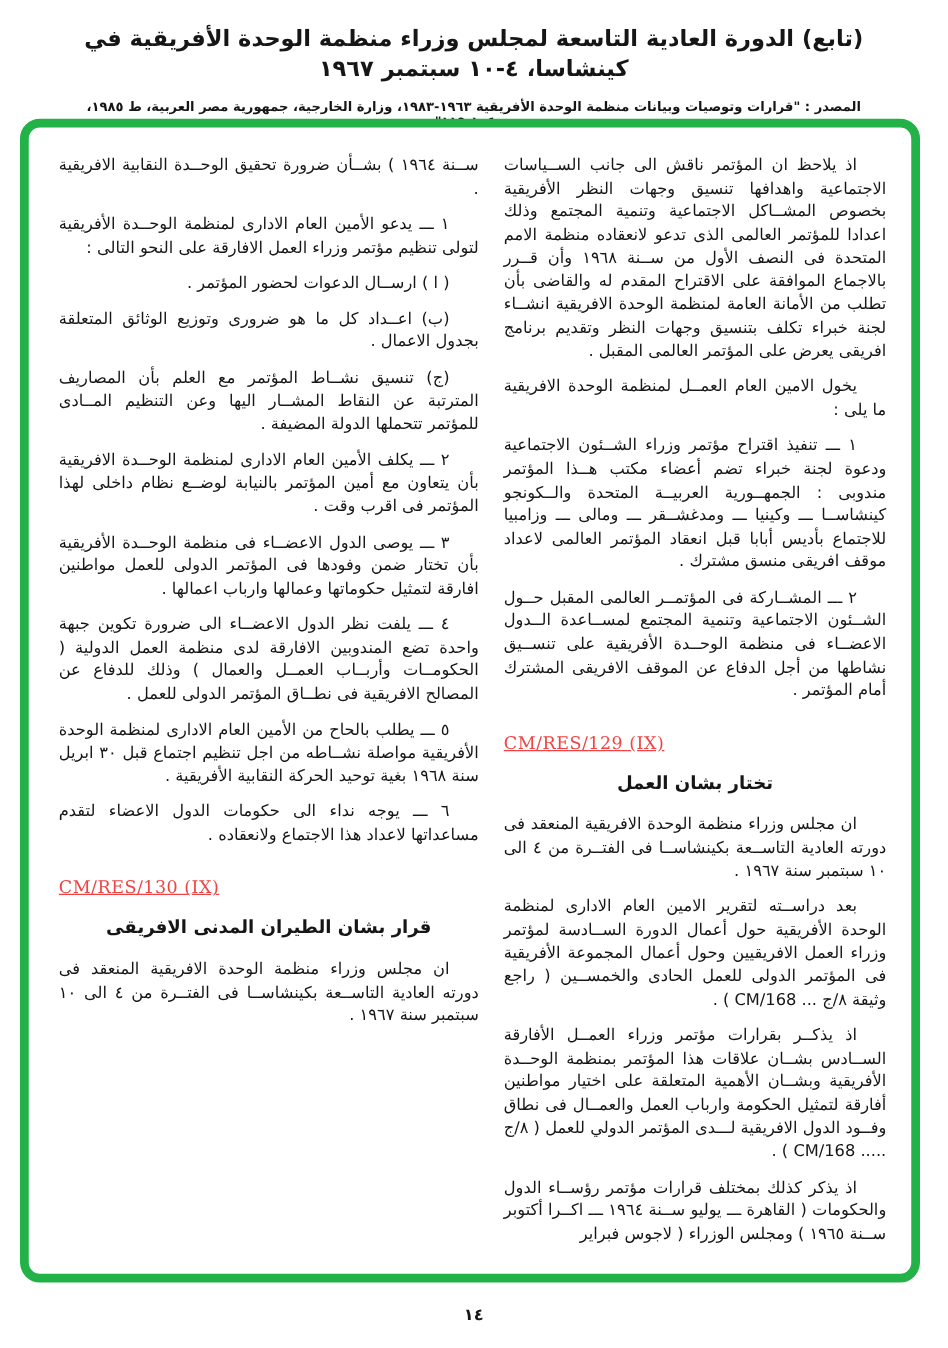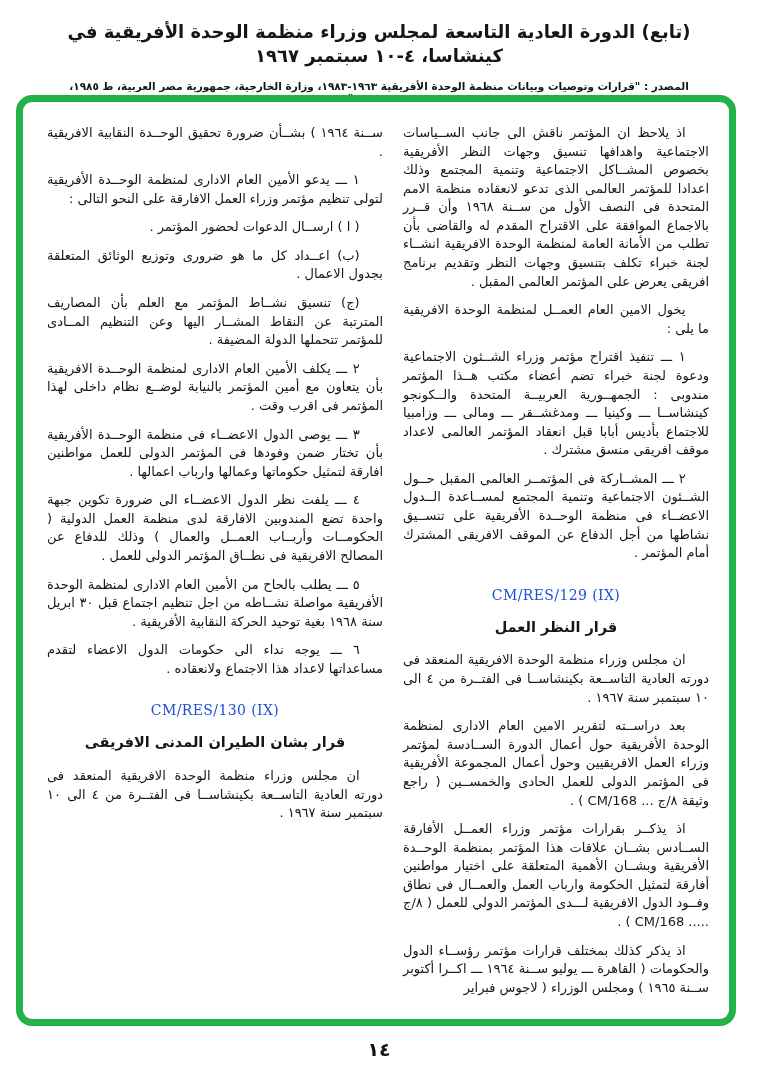--- a/index.html
+++ b/index.html
@@ -65,40 +65,41 @@
   }
   .col-right { flex: 0 0 306px; }
   .col-left  { flex: 0 0 336px; }
   .para {
     margin: 0 0 10px 0;
     text-indent: 1.8em;
   }
   .para.no-indent { text-indent: 0; }
   .ref-label {
     direction: ltr;
-    text-align: center;
+    text-align: left;
     font-family: "DejaVu Serif", serif;
     font-size: 14px;
     letter-spacing: 0.4px;
     margin: 22px 0 10px 0;
-    color: #1d4ed8;
+    color: #ef4444;
+    text-decoration: underline;
   }
   .section-heading {
     text-align: center;
     font-weight: bold;
     font-size: 14.5px;
     margin: 12px 0 14px 0;
   }
   .page-number {
     position: absolute;
     left: 0;
     right: 0;
     bottom: 18px;
     text-align: center;
-    font-size: 19px;
+    font-size: 13px;
     font-weight: bold;
     direction: rtl;
   }
 </style>
 </head>
 <body>
 
 <div class="page-header">
   <div class="header-title">(تابع) الدورة العادية التاسعة لمجلس وزراء منظمة الوحدة الأفريقية في كينشاسا، ٤-١٠ سبتمبر ١٩٦٧</div>
   <div class="header-source">المصدر : "قرارات وتوصيات وبيانات منظمة الوحدة الأفريقية ١٩٦٣-١٩٨٣، وزارة الخارجية، جمهورية مصر العربية، ط ١٩٨٥، ص١٠٤-١١٩"</div>
@@ -106,21 +107,21 @@
 
 <div class="content-frame">
   <div class="columns">
 
     <div class="col col-right">
       <p class="para">اذ يلاحظ ان المؤتمر ناقش الى جانب الســياسات الاجتماعية واهدافها تنسيق وجهات النظر الأفريقية بخصوص المشــاكل الاجتماعية وتنمية المجتمع وذلك اعدادا للمؤتمر العالمى الذى تدعو لانعقاده منظمة الامم المتحدة فى النصف الأول من ســنة ١٩٦٨ وأن قــرر بالاجماع الموافقة على الاقتراح المقدم له والقاضى بأن تطلب من الأمانة العامة لمنظمة الوحدة الافريقية انشــاء لجنة خبراء تكلف بتنسيق وجهات النظر وتقديم برنامج افريقى يعرض على المؤتمر العالمى المقبل .</p>
       <p class="para">يخول الامين العام العمــل لمنظمة الوحدة الافريقية ما يلى :</p>
       <p class="para">١ ـــ تنفيذ اقتراح مؤتمر وزراء الشــئون الاجتماعية ودعوة لجنة خبراء تضم أعضاء مكتب هــذا المؤتمر مندوبى : الجمهــورية العربيــة المتحدة والــكونجو كينشاســا ـــ وكينيا ـــ ومدغشــقر ـــ ومالى ـــ وزامبيا للاجتماع بأديس أبابا قبل انعقاد المؤتمر العالمى لاعداد موقف افريقى منسق مشترك .</p>
       <p class="para">٢ ـــ المشــاركة فى المؤتمــر العالمى المقبل حــول الشــئون الاجتماعية وتنمية المجتمع لمســاعدة الــدول الاعضــاء فى منظمة الوحــدة الأفريقية على تنســيق نشاطها من أجل الدفاع عن الموقف الافريقى المشترك أمام المؤتمر .</p>
       <div class="ref-label">CM/RES/129 (IX)</div>
-      <h2 class="section-heading">قرار النظر العمل</h2>
+      <h2 class="section-heading">تختار بشان العمل</h2>
       <p class="para">ان مجلس وزراء منظمة الوحدة الافريقية المنعقد فى دورته العادية التاســعة بكينشاســا فى الفتــرة من ٤ الى ١٠ سبتمبر سنة ١٩٦٧ .</p>
       <p class="para">بعد دراســته لتقرير الامين العام الادارى لمنظمة الوحدة الأفريقية حول أعمال الدورة الســادسة لمؤتمر وزراء العمل الافريقيين وحول أعمال المجموعة الأفريقية فى المؤتمر الدولى للعمل الحادى والخمســين ( راجع وثيقة ٨/ج ... CM/168 ) .</p>
       <p class="para">اذ يذكــر بقرارات مؤتمر وزراء العمــل الأفارقة الســادس بشــان علاقات هذا المؤتمر بمنظمة الوحــدة الأفريقية وبشــان الأهمية المتعلقة على اختيار مواطنين أفارقة لتمثيل الحكومة وارباب العمل والعمــال فى نطاق وفــود الدول الافريقية لـــدى المؤتمر الدولي للعمل ( ٨/ج ..... CM/168 ) .</p>
       <p class="para">اذ يذكر كذلك بمختلف قرارات مؤتمر رؤســاء الدول والحكومات ( القاهرة ـــ يوليو ســنة ١٩٦٤ ـــ اكــرا أكتوبر ســنة ١٩٦٥ ) ومجلس الوزراء ( لاجوس فبراير</p>
     </div>
 
     <div class="col col-left">
       <p class="para no-indent">ســنة ١٩٦٤ ) بشــأن ضرورة تحقيق الوحــدة النقابية الافريقية .</p>
       <p class="para">١ ـــ يدعو الأمين العام الادارى لمنظمة الوحــدة الأفريقية لتولى تنظيم مؤتمر وزراء العمل الافارقة على النحو التالى :</p>
       <p class="para">( ا ) ارســال الدعوات لحضور المؤتمر .</p>

